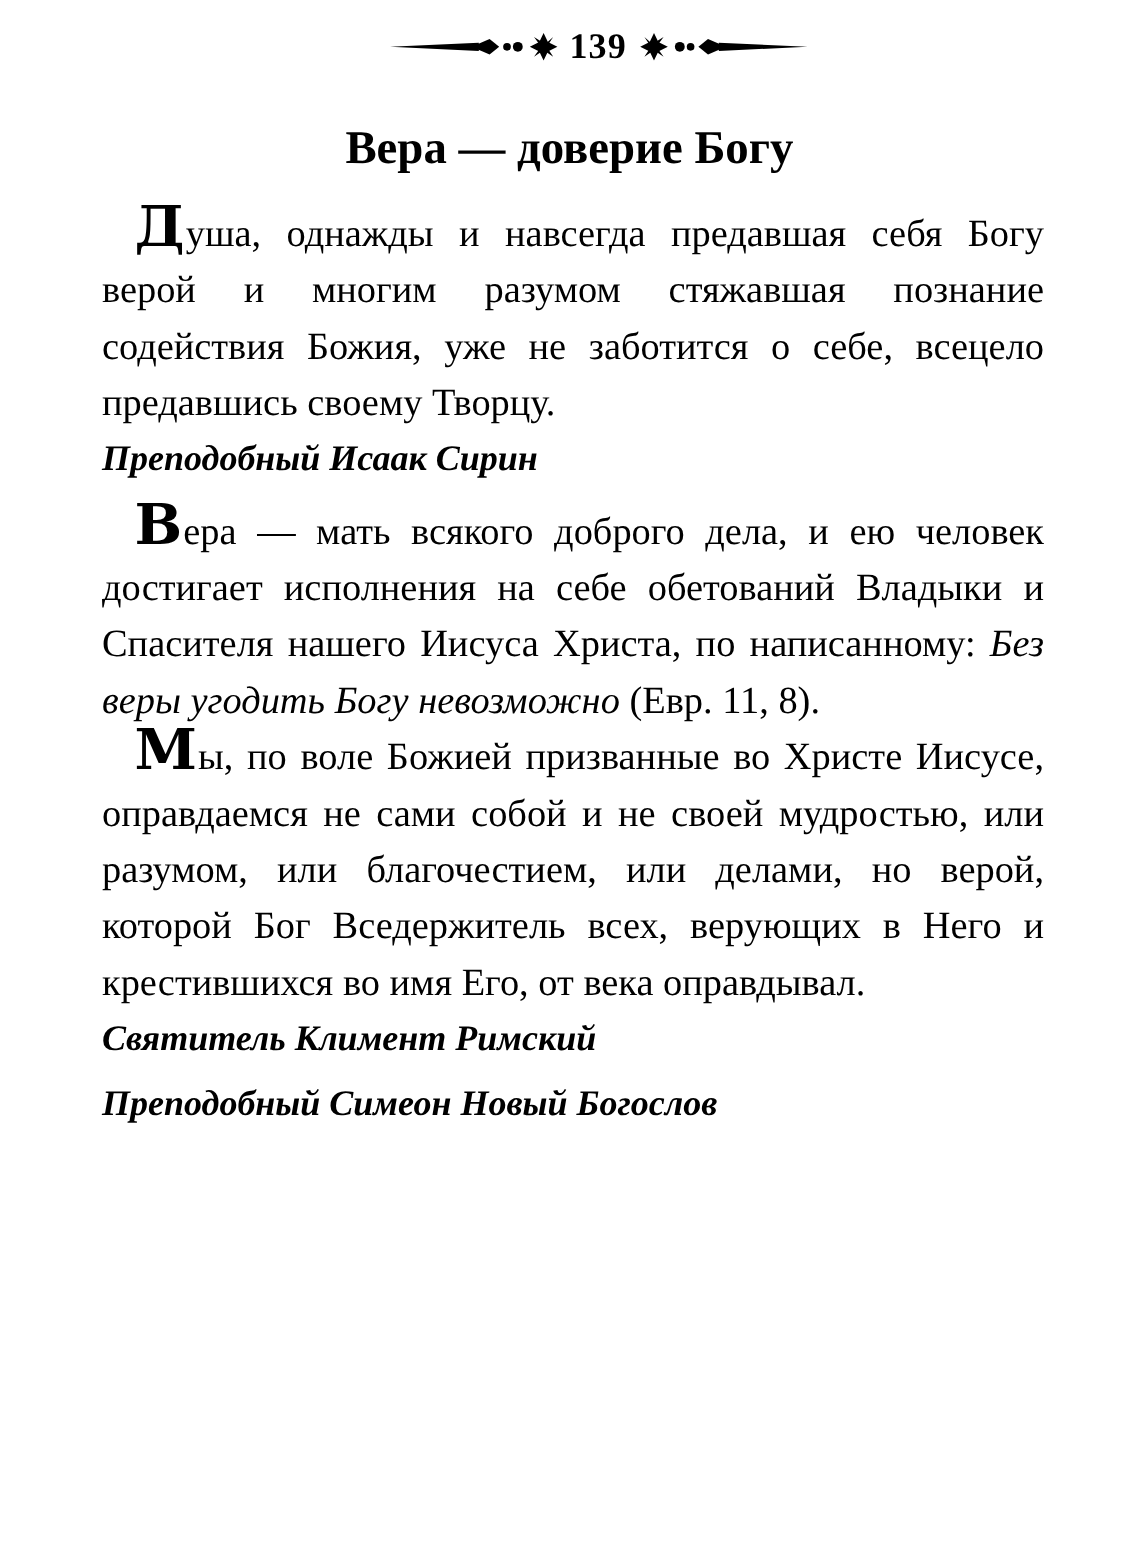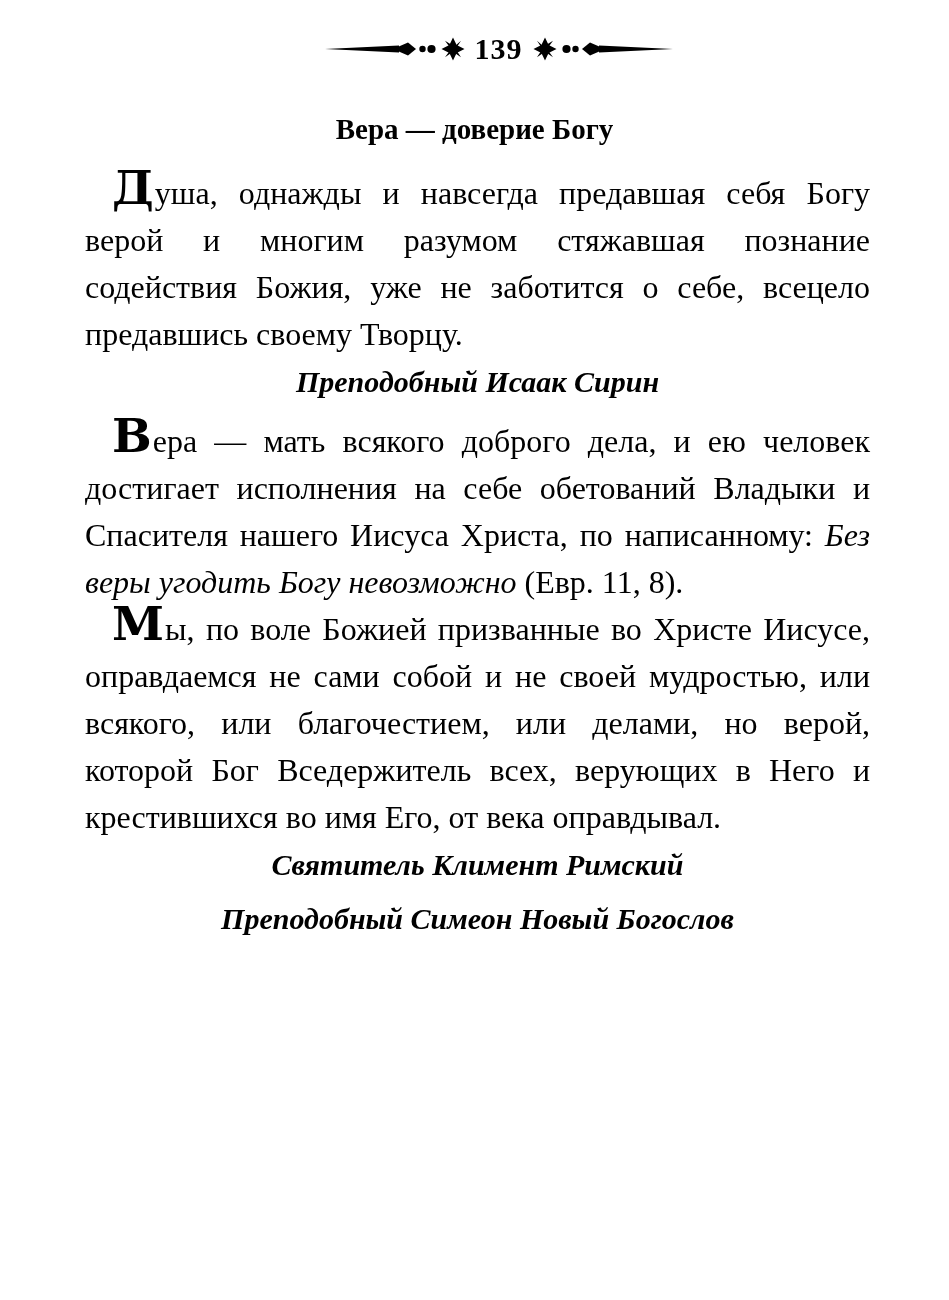--- a/index.html
+++ b/index.html
@@ -9,41 +9,41 @@
     height: 1300px;
     margin: 0 auto;
     background: #ffffff;
     color: #000000;
     font-family: "Liberation Serif", serif;
     overflow: hidden;
     box-sizing: border-box;
   }
   
   .runhead {
-    padding-top: 30px;
+    padding-top: 20px;
     height: 38px;
     display: flex;
     align-items: center;
     justify-content: center;
     margin-left: 48px;
   }
   .flourish { display: block; }
   .flourish svg { display: block; }
   .flourish.right { transform: scaleX(-1); }
   .page-number {
     font-size: 30px;
     font-weight: bold;
     line-height: 1;
     letter-spacing: 1px;
   }
   
   .chapter-title {
     margin: 46px 0 0 0;
     text-align: center;
-    font-size: 29px;
+    font-size: 39px;
     font-weight: bold;
     line-height: 1.05;
   }
   
   .content { padding: 26px 79px 0 85px; }
   .quote { margin: 0; }
   .quote-text {
     margin: 0;
     font-size: 32px;
     line-height: 47px;
@@ -54,21 +54,21 @@
   .initial {
     font-family: "DejaVu Serif", serif;
     font-weight: bold;
     font-size: 47px;
     line-height: 0;
     padding-right: 1px;
   }
   .quote-text em { font-style: italic; }
   .attribution {
     margin: 6px 0 18px 0;
-    text-align: center;
+    text-align: left;
     font-size: 30px;
     line-height: 36px;
     font-style: italic;
     font-weight: bold;
   }
 </style>
 </head>
 <body>
 
 <div class="page">
@@ -104,21 +104,21 @@
     <figure class="quote">
       <p class="quote-text"><span class="initial">Д</span><span>уша, однажды и навсегда предавшая себя Богу верой и многим разумом стяжавшая познание содействия Божия, уже не заботится о себе, всецело предавшись своему Творцу.</span></p>
       <figcaption class="attribution">Преподобный Исаак Сирин</figcaption>
     </figure>
 
     <figure class="quote">
       <p class="quote-text"><span class="initial">В</span><span>ера — мать всякого доброго дела, и ею человек достигает исполнения на себе обетований Владыки и Спасителя нашего Иисуса Христа, по написанному: </span><em>Без веры угодить Богу невозможно</em><span> (Евр. 11, 8).</span></p>
     </figure>
 
     <figure class="quote">
-      <p class="quote-text"><span class="initial">М</span><span>ы, по воле Божией призванные во Христе Иисусе, оправдаемся не сами собой и не своей мудростью, или всякого, или благочестием, или делами, но верой, которой Бог Вседержитель всех, верующих в Него и крестившихся во имя Его, от века оправдывал.</span></p>
+      <p class="quote-text"><span class="initial">М</span><span>ы, по воле Божией призванные во Христе Иисусе, оправдаемся не сами собой и не своей мудростью, или разумом, или благочестием, или делами, но верой, которой Бог Вседержитель всех, верующих в Него и крестившихся во имя Его, от века оправдывал.</span></p>
       <figcaption class="attribution">Святитель Климент Римский</figcaption>
     </figure>
 
     <figure class="quote">
       <figcaption class="attribution">Преподобный Симеон Новый Богослов</figcaption>
     </figure>
 
   </div>
 </div>
 

